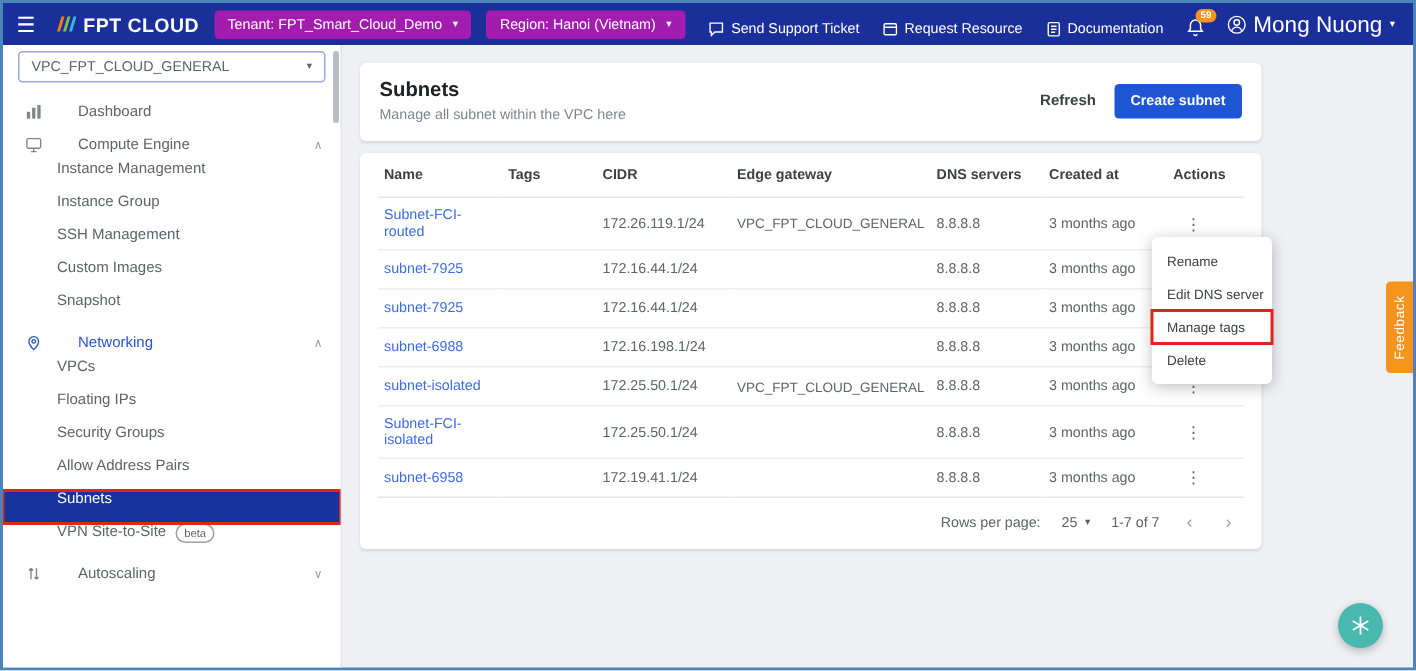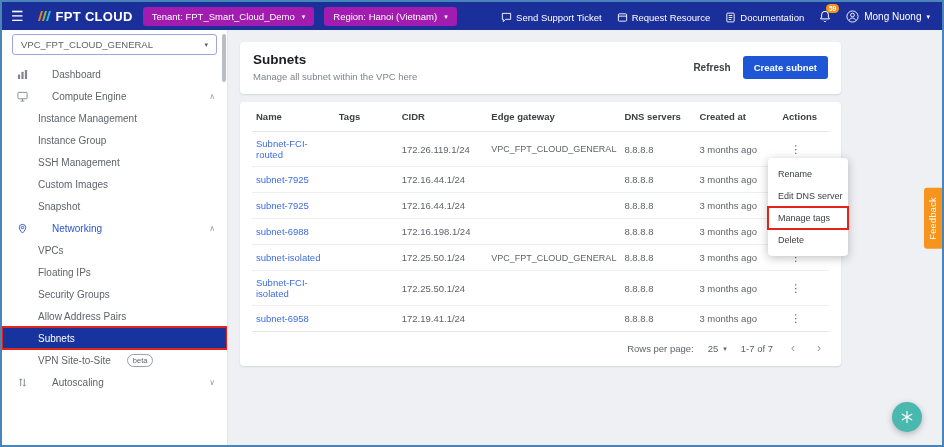--- a/index.html
+++ b/index.html
@@ -23,23 +23,23 @@
   
   .body-row { flex:1; display:flex; min-height:0; }
 
   
   .sidebar { width:226px; flex:0 0 226px; background:#fff; border-right:1px solid #e2e4e8; position:relative; overflow:hidden; padding-top:2px; }
   .vpc-select { margin:2px 10px 8px 10px; border:1px solid #9aa7e0; border-radius:3px; padding:4px 8px; display:flex; justify-content:space-between; align-items:center; color:#5f6368; font-size:9.5px; background:#fff; cursor:pointer; width:auto; font-family:inherit; }
   .nav-item { display:flex; align-items:center; gap:23px; height:22px; padding:0 12px 0 15px; color:#5f6368; font-size:10px; cursor:pointer; }
   .nicon { width:12px; display:flex; color:#80868b; flex:0 0 12px; }
   .nav-item.networking-group .nicon, .nav-item.networking-group .nlabel { color:#2855c8; }
   .chev { margin-left:auto; color:#9aa0a6; font-size:8px; }
-  .nav-sub { display:flex; align-items:center; height:22px; padding-left:36px; color:#5f6368; font-size:10px; cursor:pointer; }
+  .nav-sub { display:flex; align-items:flex-start; height:22px; padding-left:36px; color:#5f6368; font-size:10px; cursor:pointer; }
   .nav-sub.selected { background:#16339e; color:#fff; outline:2px solid #e1251b; outline-offset:-1px; }
-  .beta-pill { border:1px solid #9aa0a6; border-radius:8px; font-size:7.5px; padding:0 5px; margin-left:16px; color:#5f6368; line-height:11px; }
+  .beta-pill { border:1px solid #9aa0a6; border-radius:8px; font-size:7.5px; padding:0 5px; margin-left:6px; color:#5f6368; line-height:11px; }
   .scroll-thumb { position:absolute; right:1px; top:4px; width:4px; height:48px; background:#b9bec5; border-radius:2px; }
 
   
   .main { flex:1; padding:12px 0 0 12px; position:relative; }
   .card { background:#fff; width:601px; border-radius:4px; box-shadow:0 1px 2px rgba(60,64,67,.14); }
   .header-card { padding:10px 13px 12px; display:flex; align-items:flex-start; margin-bottom:8px; }
   .page-title { font-size:13.5px; color:#202124; font-weight:bold; margin-bottom:4px; }
   .subtitle { font-size:9.5px; color:#80868b; }
   .head-right { margin-left:auto; display:flex; align-items:center; gap:12px; padding-top:4px;justify-content:flex-end; }
   .refresh-btn { background:none; border:none; font-size:10px; font-weight:bold; color:#3c4043; cursor:pointer; font-family:inherit; }
@@ -122,21 +122,21 @@
           <path d="M4.8 10.8a1.3 1.3 0 0 0 2.4 0"></path>
         </svg>
         <span class="badge">59</span>
       </button>
       <button class="icon-btn user-btn">
         <svg width="13" height="13" viewBox="0 0 14 14" fill="none" stroke="#fff" stroke-width="1">
           <circle cx="7" cy="7" r="6"></circle>
             <circle cx="7" cy="5.4" r="2"></circle>
             <path d="M3.4 11.2c.8-1.7 2.1-2.5 3.6-2.5s2.8.8 3.6 2.5"></path>
         </svg>
-        <span style="font-size:10px;">Mong Nuong</span>
+        <span style="font-size:15px;">Mong Nuong</span>
         <span class="caret">▾</span>
       </button>
     </div>
   </header>
 
   <div class="body-row">
 
     <aside class="sidebar">
       <button class="vpc-select" style="width:calc(100% - 20px);">
         <span>VPC_FPT_CLOUD_GENERAL</span>

